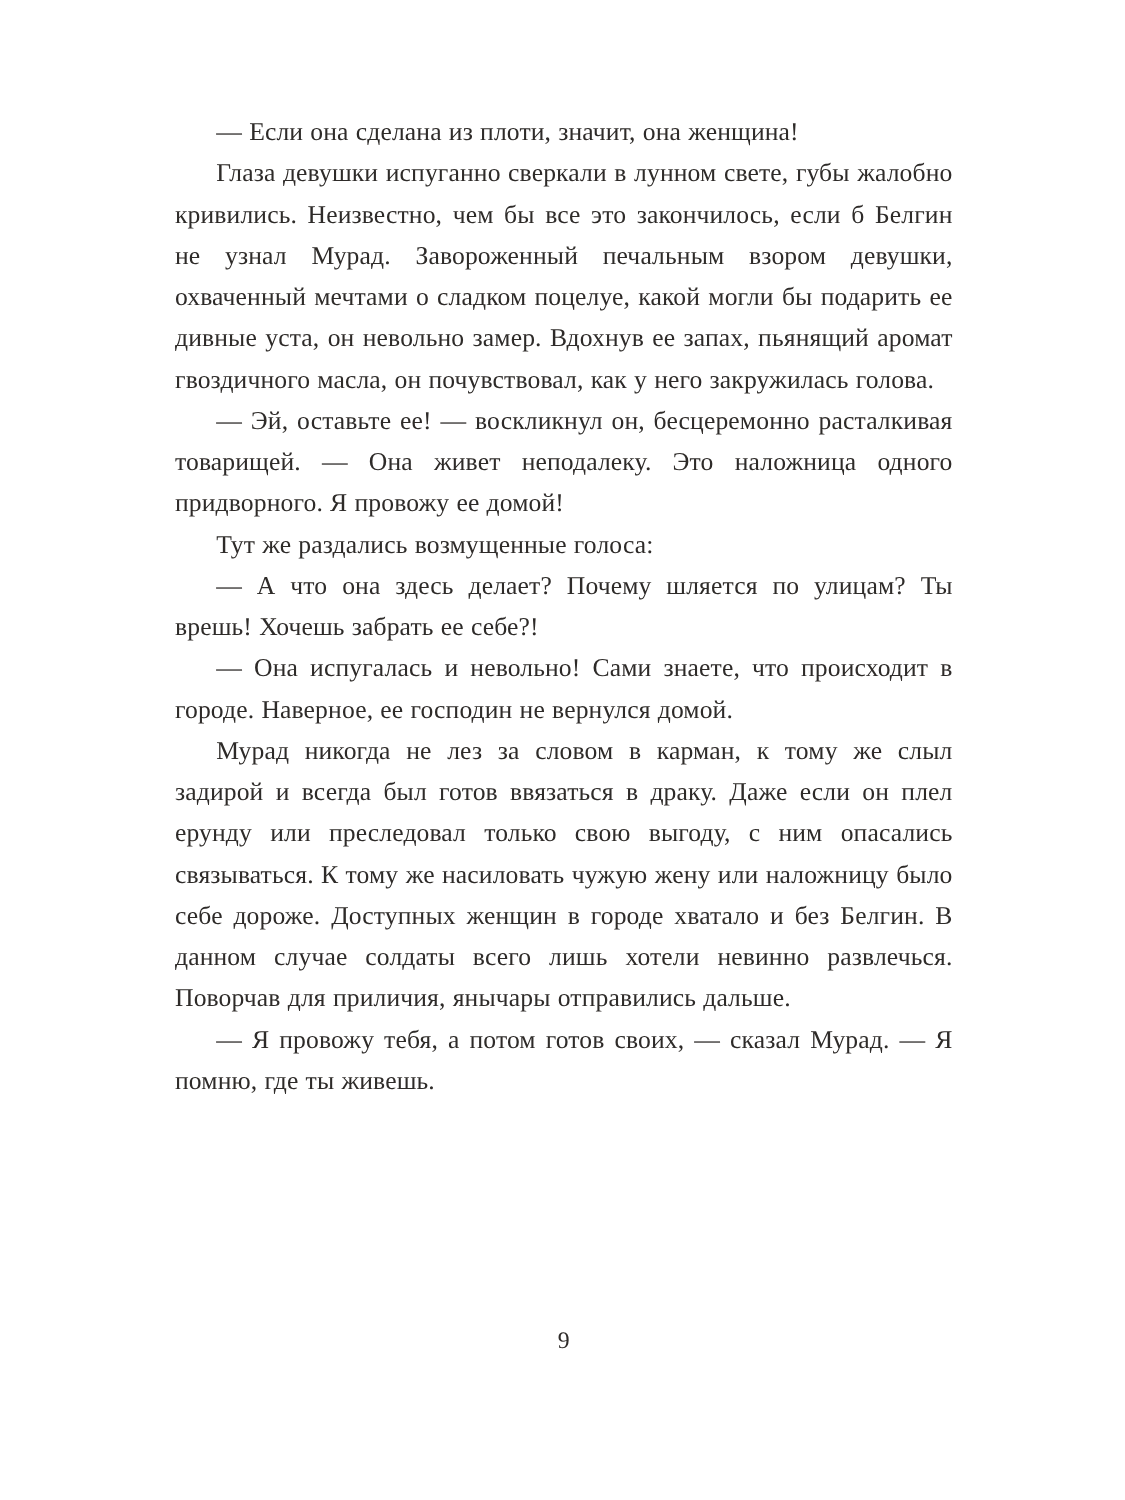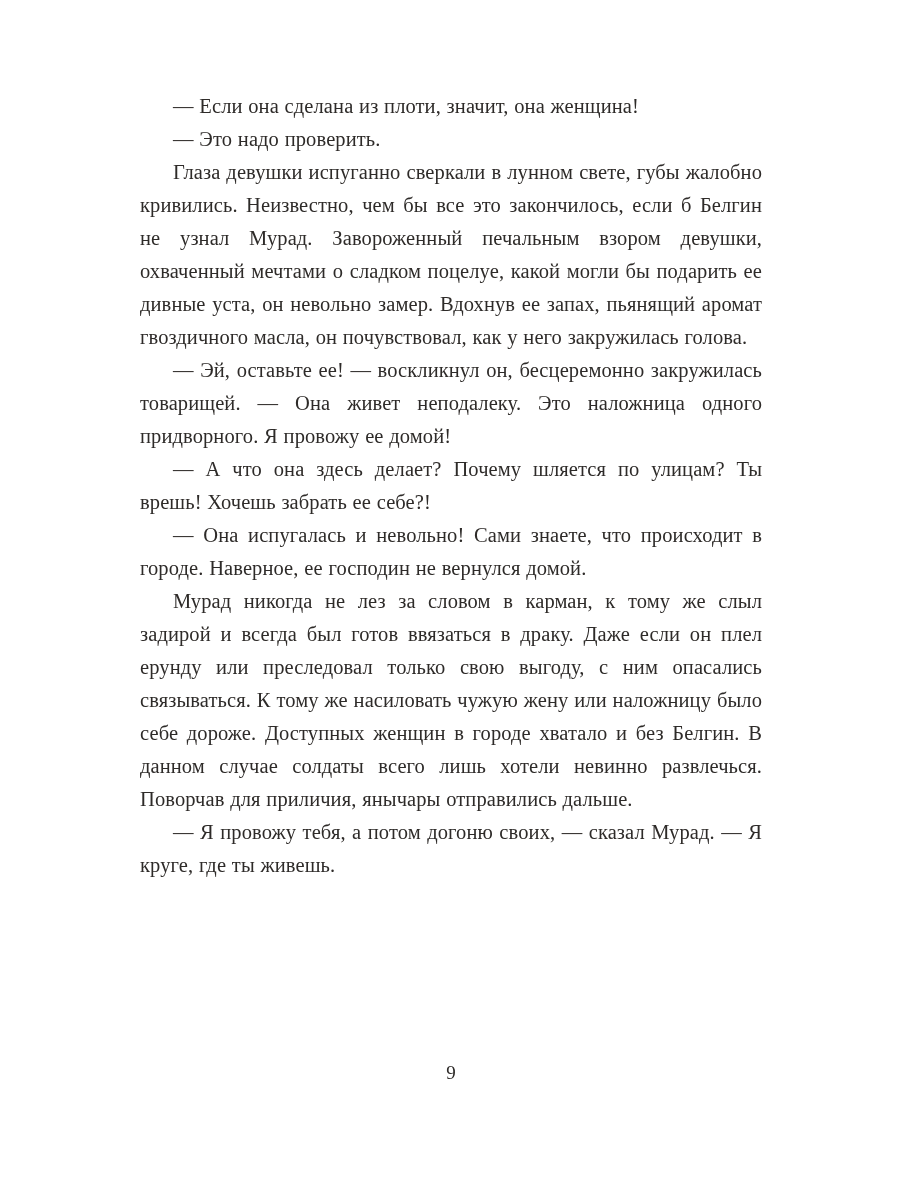--- a/index.html
+++ b/index.html
@@ -49,22 +49,22 @@
     font-size: 19px;
     color: #2e2b29;
   }
 </style>
 </head>
 <body>
 
 <div class="page">
   <div class="text-block">
       <p lang="ru">— Если она сделана из плоти, значит, она женщина!</p>
-      <p lang="ru">— Это надо проверить.</p>
       <p lang="ru">Глаза девушки испуганно сверкали в лунном свете, губы жалобно кривились. Неизвестно, чем бы все это закончилось, если б Белгин не узнал Мурад. Завороженный печальным взором девушки, охваченный мечтами о сладком поцелуе, какой могли бы подарить ее дивные уста, он невольно замер. Вдохнув ее запах, пьянящий аромат гвоздичного масла, он почувствовал, как у него закружилась голова.</p>
-      <p lang="ru">— Эй, оставьте ее! — воскликнул он, бесцеремонно закружилась товарищей. — Она живет неподалеку. Это наложница одного придворного. Я провожу ее домой!</p>
+      <p lang="ru">— Эй, оставьте ее! — воскликнул он, бесцеремонно расталкивая товарищей. — Она живет неподалеку. Это наложница одного придворного. Я провожу ее домой!</p>
+      <p lang="ru">Тут же раздались возмущенные голоса:</p>
       <p lang="ru">— А что она здесь делает? Почему шляется по улицам? Ты врешь! Хочешь забрать ее себе?!</p>
       <p lang="ru">— Она испугалась и невольно! Сами знаете, что происходит в городе. Наверное, ее господин не вернулся домой.</p>
       <p lang="ru">Мурад никогда не лез за словом в карман, к тому же слыл задирой и всегда был готов ввязаться в драку. Даже если он плел ерунду или преследовал только свою выгоду, с ним опасались связываться. К тому же насиловать чужую жену или наложницу было себе дороже. Доступных женщин в городе хватало и без Белгин. В данном случае солдаты всего лишь хотели невинно развлечься. Поворчав для приличия, янычары отправились дальше.</p>
-      <p lang="ru">— Я провожу тебя, а потом догоню своих, — сказал Мурад. — Я круге, где ты живешь.</p>
+      <p lang="ru">— Я провожу тебя, а потом готов своих, — сказал Мурад. — Я помню, где ты живешь.</p>
     </div>
   <div class="folio">9</div>
 </div>
 
 </body></html>

